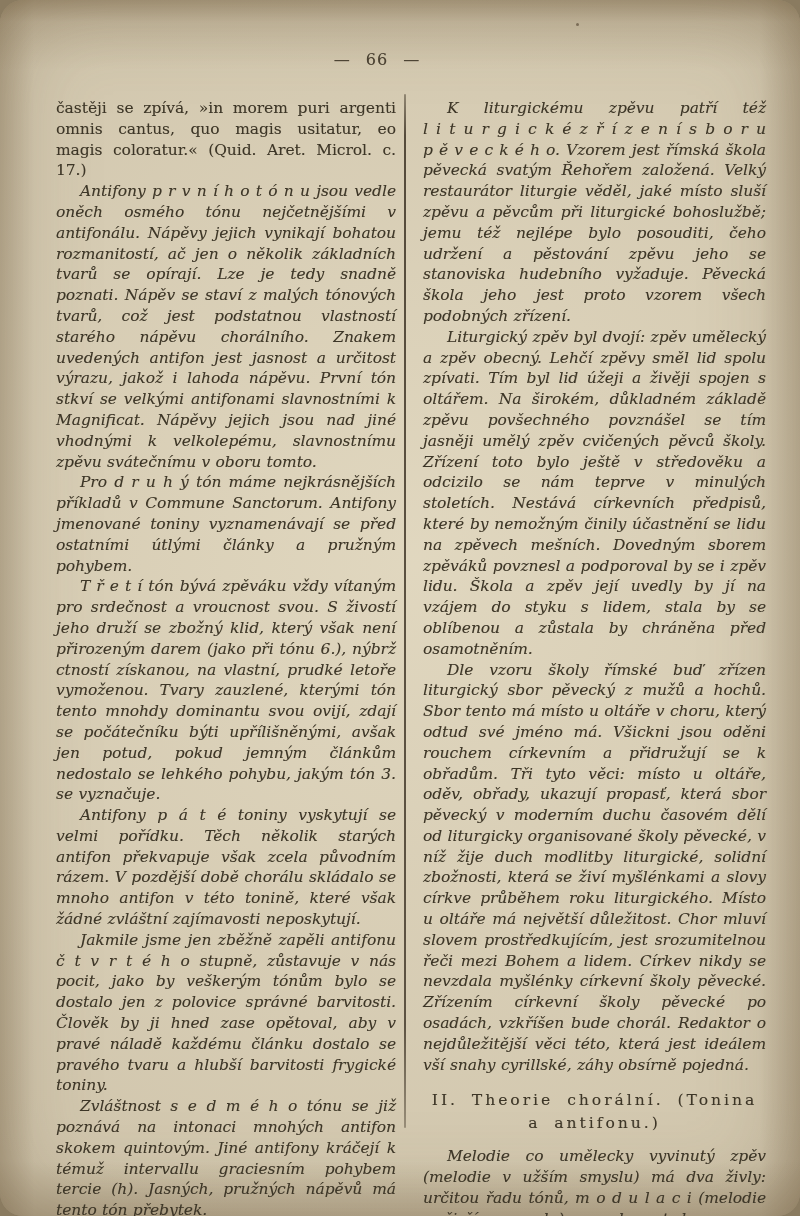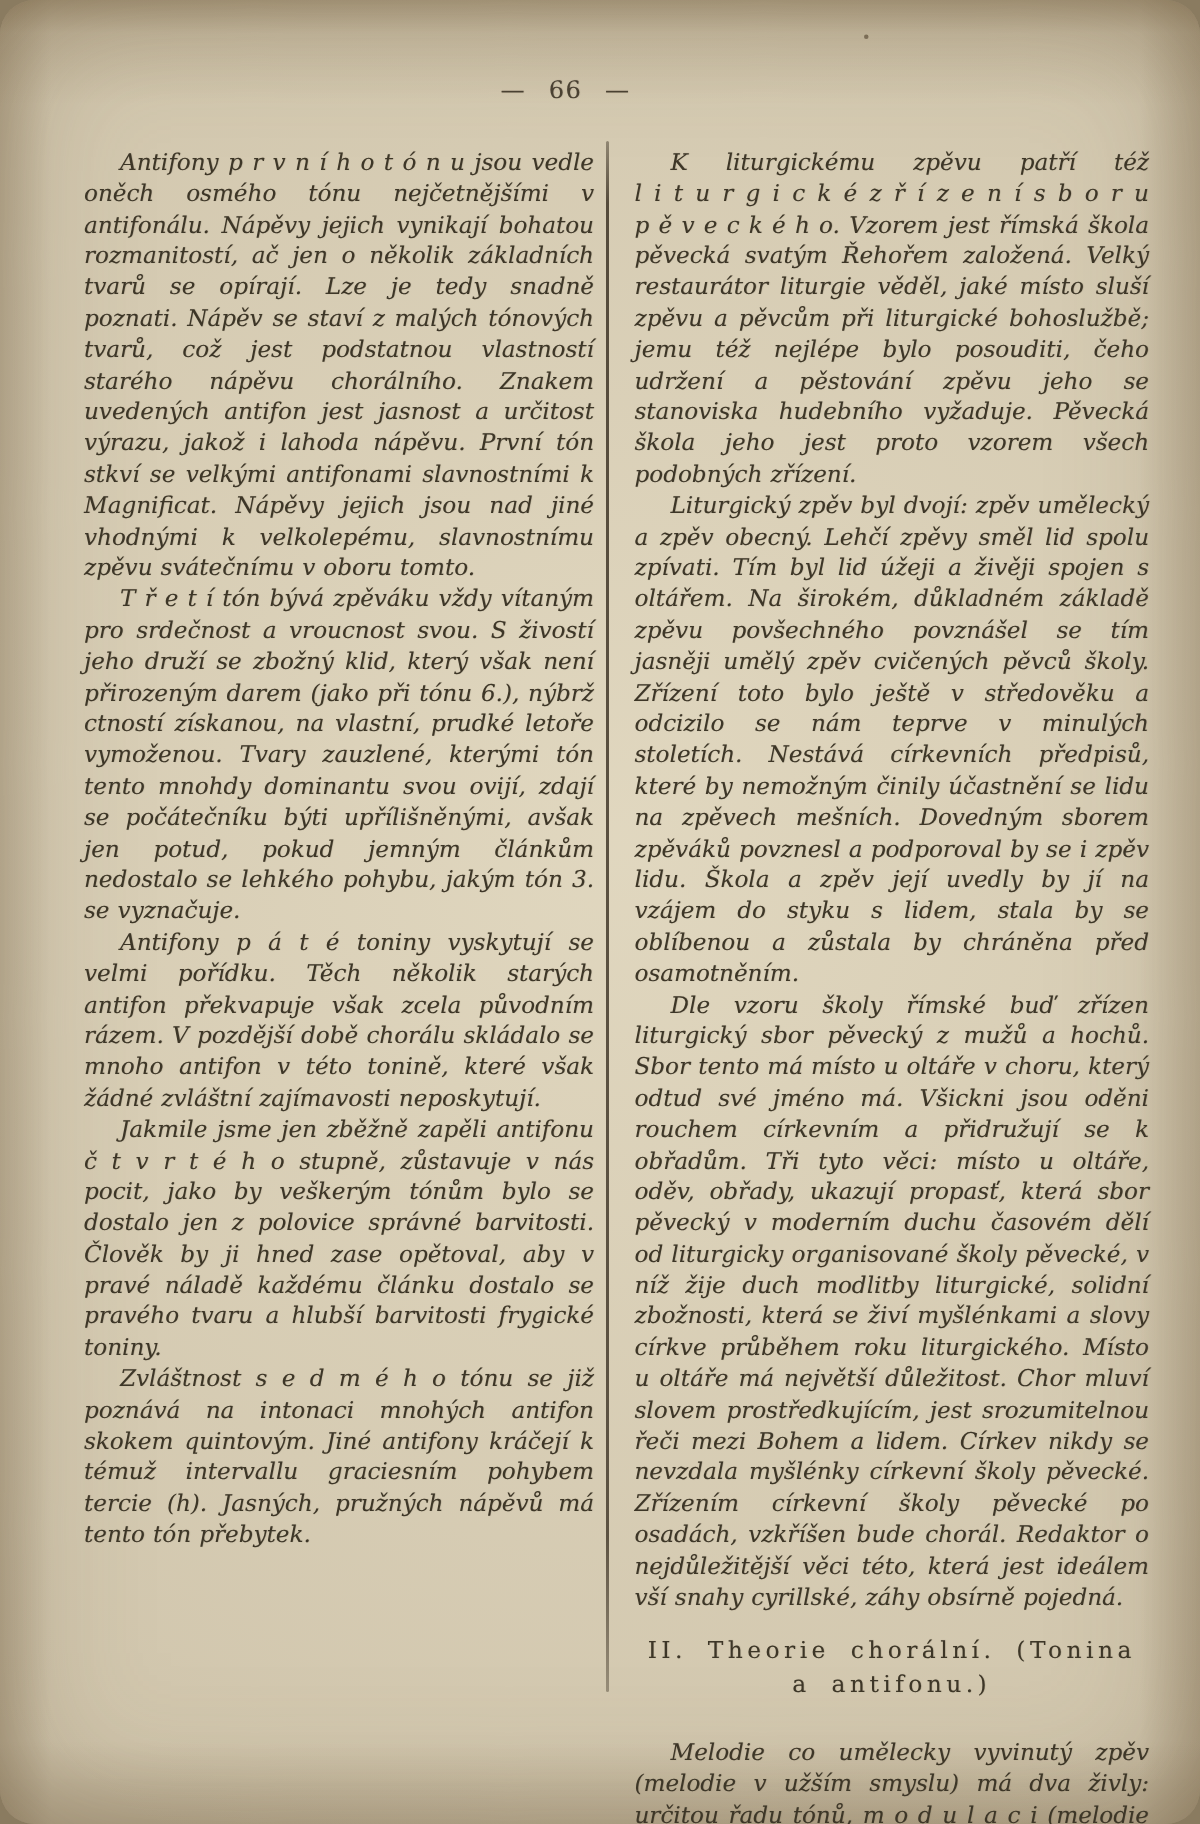--- a/index.html
+++ b/index.html
@@ -49,21 +49,21 @@
     margin: 0; padding: 0;
     text-align: justify;
     font-size: 15.4px;
     line-height: 20.8px;
     color: #3d3627;
     word-spacing: 0.5px;
     text-shadow: 0.3px 0.3px 0.5px rgba(61,54,39,0.32);
   }
   .indent { text-indent: 24px; font-style: italic; }
   .heading {
-    margin: 14px 0 23px 0;
+    margin: 14px 0 11px 0;
     text-align: center;
     font-size: 15.5px;
     line-height: 23px;
     letter-spacing: 3px;
     word-spacing: 6px;
     color: #3d3627;
     text-shadow: 0.3px 0.3px 0.5px rgba(61,54,39,0.32);
   }
   .speck {
     position: absolute;
@@ -77,21 +77,23 @@
 <body>
 
 <div class="page">
   <div class="speck"></div>
 
   <div class="pagenum">— 66 —</div>
 
   <div class="divider"></div>
 
   <div class="col col-left">
+    <p class="par">častěji se zpívá, »in morem puri argenti omnis cantus, quo magis usitatur, eo magis coloratur.« (Quid. Aret. Microl. c. 17.)</p>
     <p class="par indent">Antifony p&nbsp;r&nbsp;v&nbsp;n&nbsp;í&nbsp;h&nbsp;o t&nbsp;ó&nbsp;n&nbsp;u jsou vedle oněch osmého tónu nejčetnějšími v antifonálu. Nápěvy jejich vynikají bohatou rozmanitostí, ač jen o několik základních tvarů se opírají. Lze je tedy snadně poznati. Nápěv se staví z malých tónových tvarů, což jest podstatnou vlastností starého nápěvu chorálního. Znakem uvedených antifon jest jasnost a určitost výrazu, jakož i lahoda nápěvu. První tón stkví se velkými antifonami slavnostními k Magnificat. Nápěvy jejich jsou nad jiné vhodnými k velkolepému, slavnostnímu zpěvu svátečnímu v oboru tomto.</p>
+    <p class="par indent">Pro d&nbsp;r&nbsp;u&nbsp;h&nbsp;ý tón máme nejkrásnějších příkladů v Commune Sanctorum. Antifony jmenované toniny vyznamenávají se před ostatními útlými články a pružným pohybem.</p>
     <p class="par indent">T&nbsp;ř&nbsp;e&nbsp;t&nbsp;í tón bývá zpěváku vždy vítaným pro srdečnost a vroucnost svou. S živostí jeho druží se zbožný klid, který však není přirozeným darem (jako při tónu 6.), nýbrž ctností získanou, na vlastní, prudké letoře vymoženou. Tvary zauzlené, kterými tón tento mnohdy dominantu svou ovijí, zdají se počátečníku býti upřílišněnými, avšak jen potud, pokud jemným článkům nedostalo se lehkého pohybu, jakým tón 3. se vyznačuje.</p>
     <p class="par indent">Antifony p&nbsp;á&nbsp;t&nbsp;é toniny vyskytují se velmi pořídku. Těch několik starých antifon překvapuje však zcela původním rázem. V pozdější době chorálu skládalo se mnoho antifon v této tonině, které však žádné zvláštní zajímavosti neposkytují.</p>
     <p class="par indent">Jakmile jsme jen zběžně zapěli antifonu č&nbsp;t&nbsp;v&nbsp;r&nbsp;t&nbsp;é&nbsp;h&nbsp;o stupně, zůstavuje v nás pocit, jako by veškerým tónům bylo se dostalo jen z polovice správné barvitosti. Člověk by ji hned zase opětoval, aby v pravé náladě každému článku dostalo se pravého tvaru a hlubší barvitosti frygické toniny.</p>
     <p class="par indent">Zvláštnost s&nbsp;e&nbsp;d&nbsp;m&nbsp;é&nbsp;h&nbsp;o tónu se již poznává na intonaci mnohých antifon skokem quintovým. Jiné antifony kráčejí k témuž intervallu graciesním pohybem tercie (h). Jasných, pružných nápěvů má tento tón přebytek.</p>
 
   </div>
 
   <div class="col col-right">
     <p class="par indent">K liturgickému zpěvu patří též l&nbsp;i&nbsp;t&nbsp;u&nbsp;r&nbsp;g&nbsp;i&nbsp;c&nbsp;k&nbsp;é z&nbsp;ř&nbsp;í&nbsp;z&nbsp;e&nbsp;n&nbsp;í s&nbsp;b&nbsp;o&nbsp;r&nbsp;u p&nbsp;ě&nbsp;v&nbsp;e&nbsp;c&nbsp;k&nbsp;é&nbsp;h&nbsp;o. Vzorem jest římská škola pěvecká svatým Řehořem založená. Velký restaurátor liturgie věděl, jaké místo sluší zpěvu a pěvcům při liturgické bohoslužbě; jemu též nejlépe bylo posouditi, čeho udržení a pěstování zpěvu jeho se stanoviska hudebního vyžaduje. Pěvecká škola jeho jest proto vzorem všech podobných zřízení.</p>
     <p class="par indent">Liturgický zpěv byl dvojí: zpěv umělecký a zpěv obecný. Lehčí zpěvy směl lid spolu zpívati. Tím byl lid úžeji a živěji spojen s oltářem. Na širokém, důkladném základě zpěvu povšechného povznášel se tím jasněji umělý zpěv cvičených pěvců školy. Zřízení toto bylo ještě v středověku a odcizilo se nám teprve v minulých stoletích. Nestává církevních předpisů, které by nemožným činily účastnění se lidu na zpěvech mešních. Dovedným sborem zpěváků povznesl a podporoval by se i zpěv lidu. Škola a zpěv její uvedly by jí na vzájem do styku s lidem, stala by se oblíbenou a zůstala by chráněna před osamotněním.</p>

